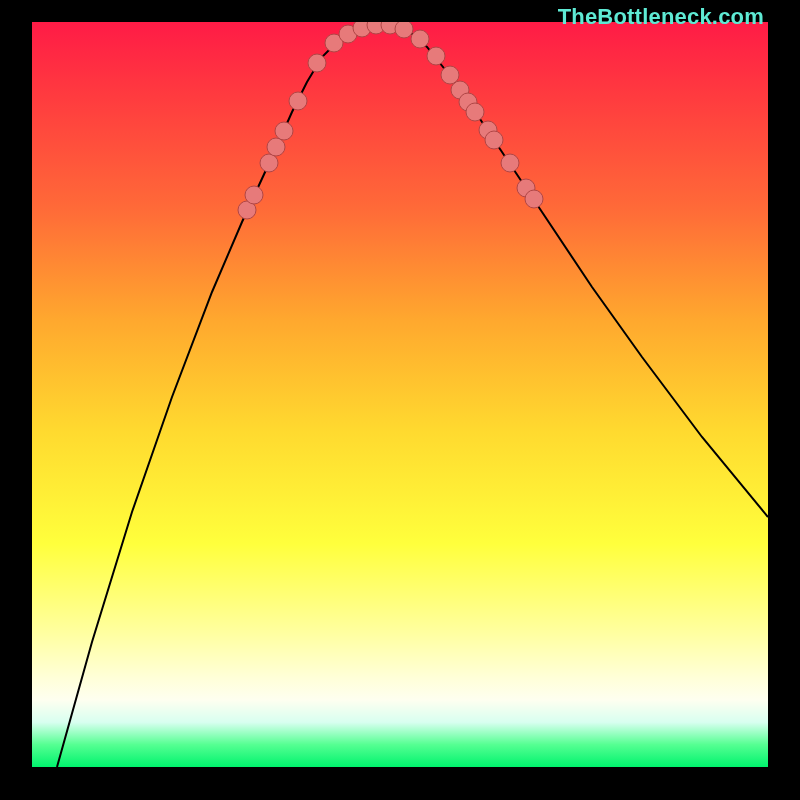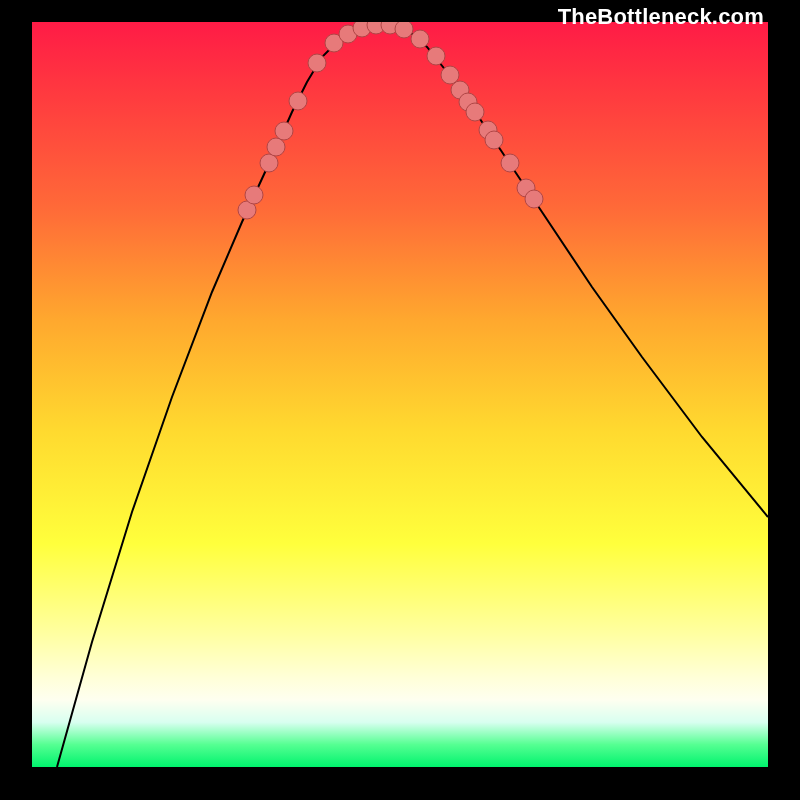--- a/index.html
+++ b/index.html
@@ -38,21 +38,21 @@
       #00f36d 100%
     );
   }
   .watermark {
     position: absolute;
     top: 4px;
     right: 36px;
     font-family: Arial, Helvetica, sans-serif;
     font-size: 22px;
     font-weight: bold;
-    color: #ffffff;
+    color: #5eead4;
     letter-spacing: 0.2px;
   }
   svg.curve {
     position: absolute;
     left: 0;
     top: 0;
   }
 </style>
 </head>
 <body>

